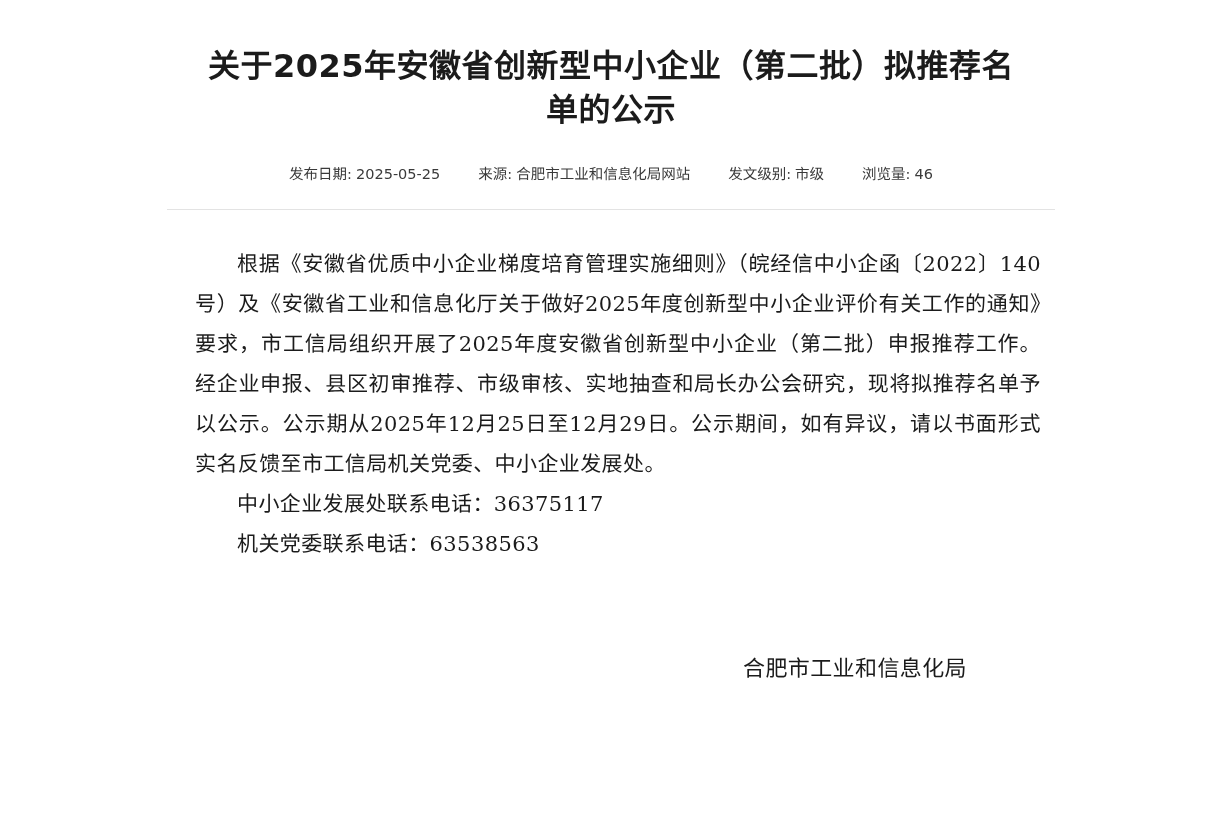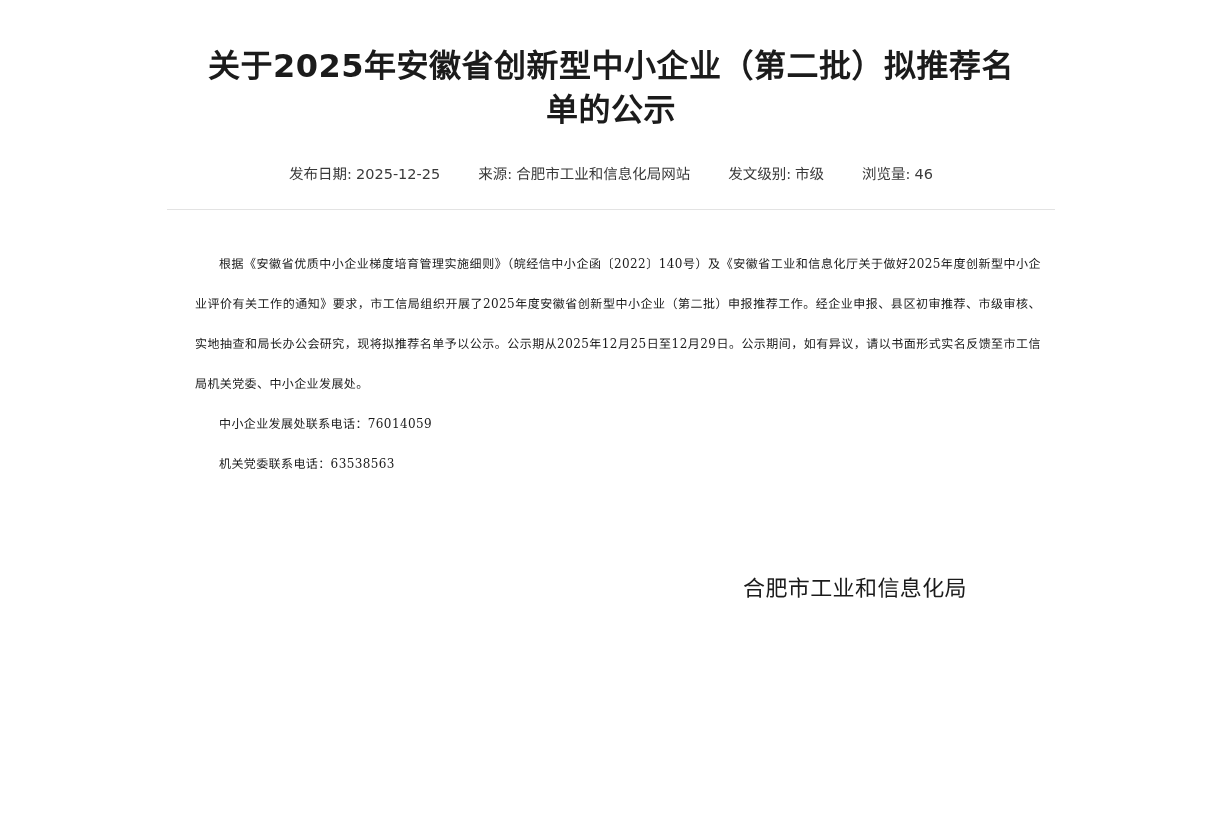--- a/index.html
+++ b/index.html
@@ -59,21 +59,21 @@
   .meta .label { color: #3a3a3a; }
   .meta .value { color: #3a3a3a; margin-left: 4px; }
   .divider {
     margin-top: 26px;
     border-top: 1px solid #e3e3e3;
     width: 888px;
   }
   .body-text {
     margin-top: 34px;
     font-family: "DejaVu Serif", "Liberation Serif", serif;
-    font-size: 12px;
+    font-size: 21px;
     line-height: 40px;
     color: #1b1b1b;
     text-align: justify;
     padding: 0 14px 0 28px;
     box-sizing: border-box;
   }
   .body-text p {
     margin: 0;
     text-indent: 2em;
     letter-spacing: 0.4px;
@@ -98,41 +98,41 @@
 <body>
 
 <div class="page">
   <div class="article">
 
     <h1 class="doc-title">关于2025年安徽省创新型中小企业（第二批）拟推荐名单的公示</h1>
 
     <div class="meta">
       <span class="item">
         <span class="label">发布日期:</span>
-        <span class="value">2025-12-25</span>
+        <span class="value">2025-05-25</span>
       </span>
       <span class="item">
         <span class="label">来源:</span>
         <span class="value">合肥市工业和信息化局网站</span>
       </span>
       <span class="item">
         <span class="label">发文级别:</span>
         <span class="value">市级</span>
       </span>
       <span class="item">
         <span class="label">浏览量:</span>
         <span class="value">46</span>
       </span>
     </div>
 
     <div class="divider"></div>
 
     <div class="body-text">
       <p>根据《安徽省优质中小企业梯度培育管理实施细则》（皖经信中小企函〔2022〕140号）及《安徽省工业和信息化厅关于做好2025年度创新型中小企业评价有关工作的通知》要求，市工信局组织开展了2025年度安徽省创新型中小企业（第二批）申报推荐工作。经企业申报、县区初审推荐、市级审核、实地抽查和局长办公会研究，现将拟推荐名单予以公示。公示期从2025年12月25日至12月29日。公示期间，如有异议，请以书面形式实名反馈至市工信局机关党委、中小企业发展处。</p>
-      <p class="tight">中小企业发展处联系电话：76014059</p>
+      <p class="tight">中小企业发展处联系电话：36375117</p>
       <p class="tight">机关党委联系电话：63538563</p>
       <div class="spacer-md"></div>
     </div>
 
     <div class="signature">
       <div>合肥市工业和信息化局</div>
     </div>
 
   </div>
 </div>

